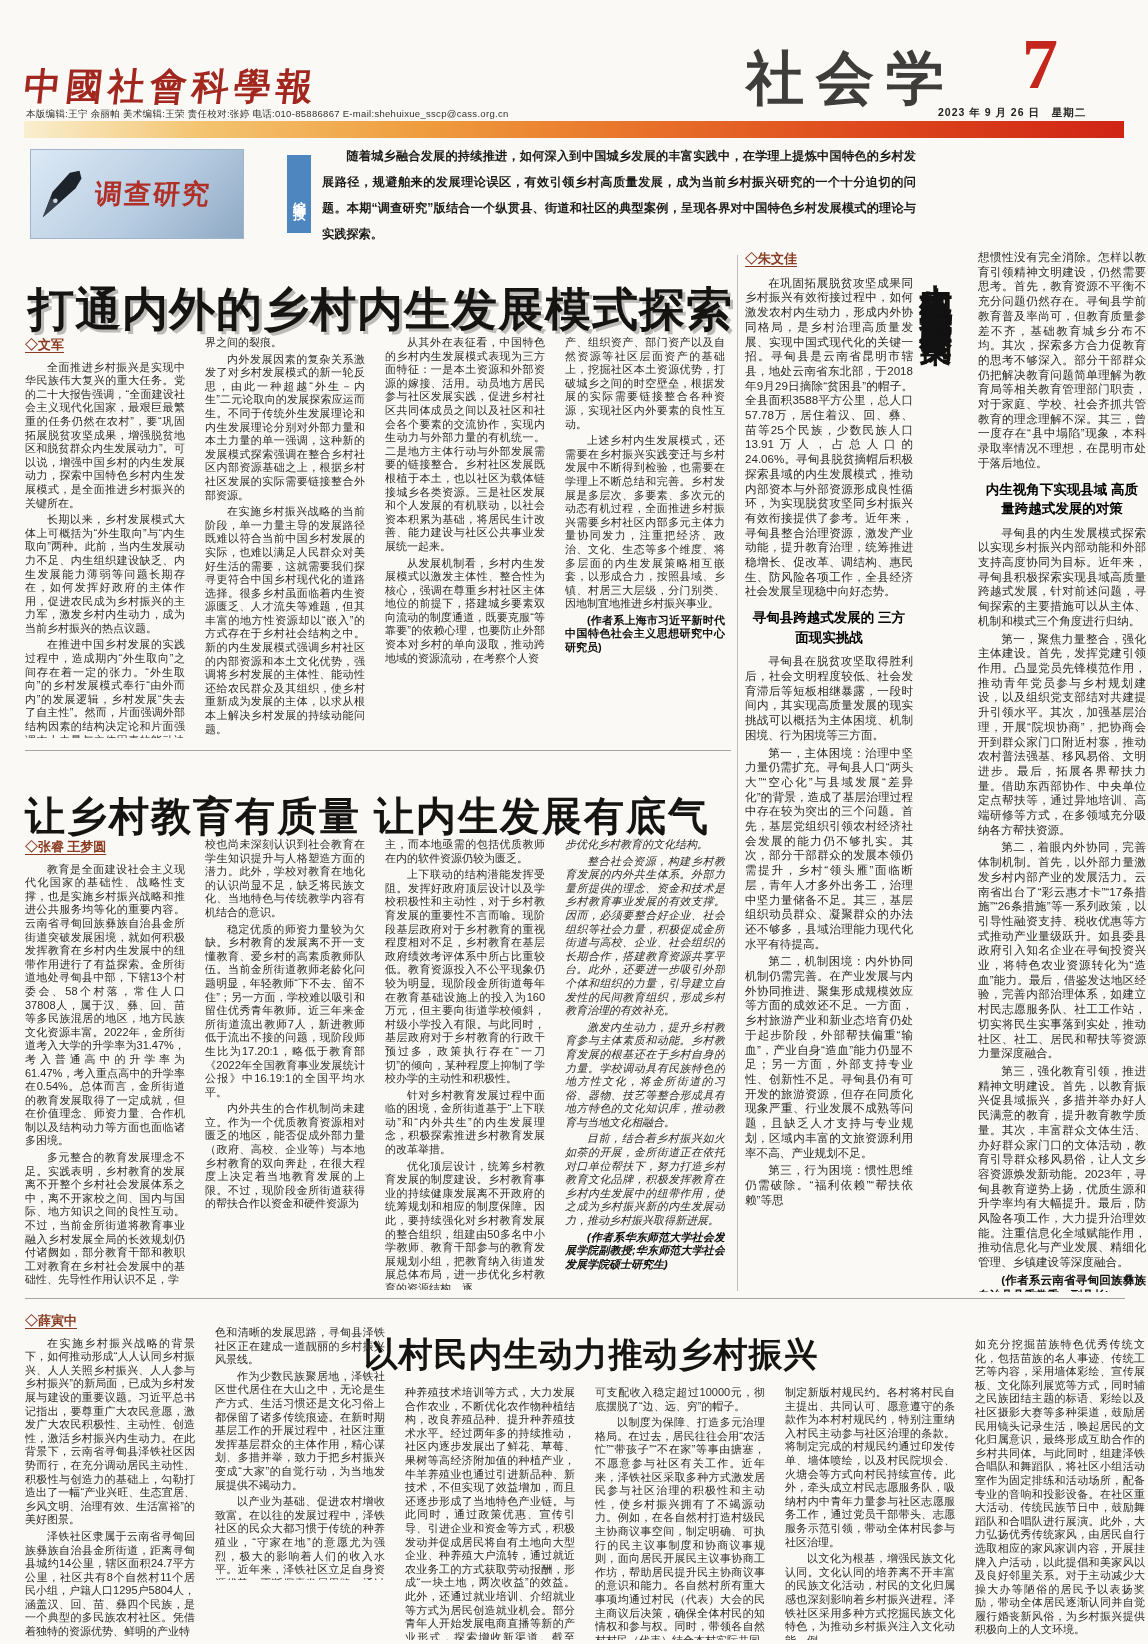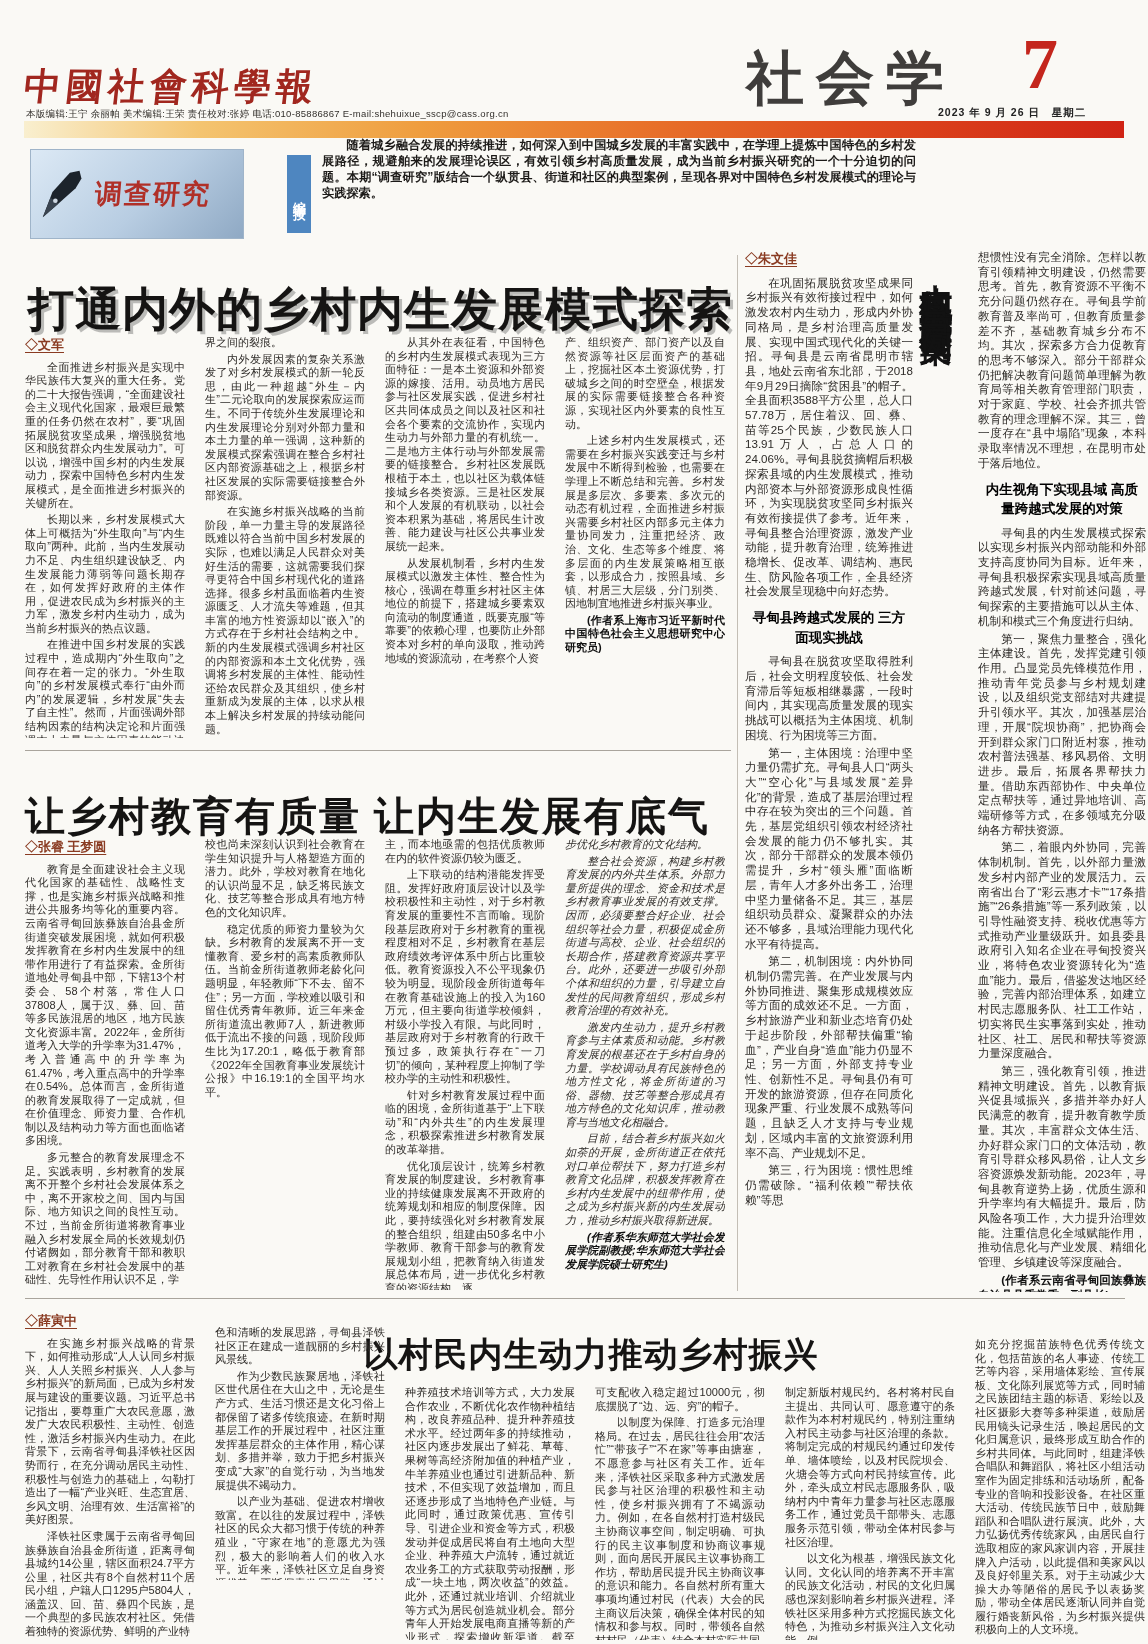--- a/index.html
+++ b/index.html
@@ -22,21 +22,21 @@
   
   .survey-badge{left:30px;top:149px;width:212px;height:88px;
                 background:linear-gradient(135deg,#dce9f5 0%,#b8cde2 55%,#8fa9c4 100%);
                 border:1px solid #9fb4c9;display:flex;align-items:center;}
   .survey-badge svg{width:58px;height:66px;margin-left:6px;}
   .survey-badge .badge-text{font-family:"Liberation Serif",serif;font-weight:900;
                 font-size:27px;color:#b03028;letter-spacing:2px;transform:skewX(-5deg);}
   .note-label{left:287px;top:155px;width:24px;height:78px;background:#4e86c0;color:#fff;
               writing-mode:vertical-rl;text-orientation:upright;font-size:13px;font-weight:700;
               display:flex;align-items:center;justify-content:center;letter-spacing:3px;}
-  .note-text{left:322px;top:137px;width:594px;font-size:12.2px;line-height:16px;
+  .note-text{left:322px;top:143px;width:594px;font-size:12.2px;line-height:26px;
              color:#1c1a18;font-weight:600;text-align:justify;text-indent:2em;}
 
   
   .headline{font-weight:900;color:#151413;font-family:"Liberation Sans",sans-serif;}
   .hl-1{left:28px;top:248px;width:706px;font-size:46px;letter-spacing:1px;
         text-shadow:3px 3px 0 rgba(110,110,110,.45);white-space:nowrap;}
   .hl-3{left:25px;top:756px;width:710px;font-size:40px;text-align:left;letter-spacing:2px;}
   .hl-4{left:356px;top:1304px;width:470px;font-size:34px;text-align:center;letter-spacing:1px;white-space:nowrap;}
   .vertical-hl{left:912px;top:258px;width:48px;height:575px;writing-mode:vertical-rl;
                font-size:33px;font-weight:900;color:#121212;letter-spacing:3px;line-height:48px;}
@@ -133,22 +133,23 @@
   <div class="abs rule-h" style="left:25px;top:1298px;width:1100px;"></div>
 
   <h2 class="abs headline hl-3">让乡村教育有质量  让内生发展有底气</h2>
 
   <div class="tcol" style="left:25px;top:838px;width:160px;height:452px;">
     <span class="byline">◇张睿  王梦圆</span>
     <p>教育是全面建设社会主义现代化国家的基础性、战略性支撑，也是实施乡村振兴战略和推进公共服务均等化的重要内容。云南省寻甸回族彝族自治县金所街道突破发展困境，就如何积极发挥教育在乡村内生发展中的纽带作用进行了有益探索。金所街道地处寻甸县中部，下辖13个村委会、58个村落，常住人口37808人，属于汉、彝、回、苗等多民族混居的地区，地方民族文化资源丰富。2022年，金所街道考入大学的升学率为31.47%，考入普通高中的升学率为61.47%，考入重点高中的升学率在0.54%。总体而言，金所街道的教育发展取得了一定成就，但在价值理念、师资力量、合作机制以及结构动力等方面也面临诸多困境。</p>
     <p>多元整合的教育发展理念不足。实践表明，乡村教育的发展离不开整个乡村社会发展体系之中，离不开家校之间、国内与国际、地方知识之间的良性互动。不过，当前金所街道将教育事业融入乡村发展全局的长效规划仍付诸阙如，部分教育干部和教职工对教育在乡村社会发展中的基础性、先导性作用认识不足，学</p>
   </div>
   <div class="tcol" style="left:205px;top:838px;width:160px;height:452px;">
-    <p class="cont">校也尚未深刻认识到社会教育在学生知识提升与人格塑造方面的潜力。此外，学校对教育在地化的认识尚显不足，缺乏将民族文化、技艺等整合形成具有地方特色的文化知识库。</p>
+    <p class="cont">校也尚未深刻认识到社会教育在学生知识提升与人格塑造方面的潜力。此外，学校对教育在地化的认识尚显不足，缺乏将民族文化、当地特色与传统教学内容有机结合的意识。</p>
     <p>稳定优质的师资力量较为欠缺。乡村教育的发展离不开一支懂教育、爱乡村的高素质教师队伍。当前金所街道教师老龄化问题明显，年轻教师“下不去、留不住”；另一方面，学校难以吸引和留住优秀青年教师。近三年来金所街道流出教师7人，新进教师低于流出不接的问题，现阶段师生比为17.20:1，略低于教育部《2022年全国教育事业发展统计公报》中16.19:1的全国平均水平。</p>
+    <p>内外共生的合作机制尚未建立。作为一个优质教育资源相对匮乏的地区，能否促成外部力量（政府、高校、企业等）与本地乡村教育的双向奔赴，在很大程度上决定着当地教育发展的上限。不过，现阶段金所街道获得的帮扶合作以资金和硬件资源为</p>
   </div>
   <div class="tcol" style="left:385px;top:838px;width:160px;height:452px;">
     <p class="cont">主，而本地亟需的包括优质教师在内的软件资源仍较为匮乏。</p>
     <p>上下联动的结构潜能发挥受阻。发挥好政府顶层设计以及学校积极性和主动性，对于乡村教育发展的重要性不言而喻。现阶段基层政府对于乡村教育的重视程度相对不足，乡村教育在基层政府绩效考评体系中所占比重较低。教育资源投入不公平现象仍较为明显。现阶段金所街道每年在教育基础设施上的投入为160万元，但主要向街道学校倾斜，村级小学投入有限。与此同时，基层政府对于乡村教育的行政干预过多，政策执行存在“一刀切”的倾向，某种程度上抑制了学校办学的主动性和积极性。</p>
     <p>针对乡村教育发展过程中面临的困境，金所街道基于“上下联动”和“内外共生”的内生发展理念，积极探索推进乡村教育发展的改革举措。</p>
     <p>优化顶层设计，统筹乡村教育发展的制度建设。乡村教育事业的持续健康发展离不开政府的统筹规划和相应的制度保障。因此，要持续强化对乡村教育发展的整合组织，组建由50多名中小学教师、教育干部参与的教育发展规划小组，把教育纳入街道发展总体布局，进一步优化乡村教育的资源结构，逐</p>
   </div>
   <div class="tcol" style="left:565px;top:838px;width:160px;height:452px;font-style:italic;">
     <p class="cont">步优化乡村教育的文化结构。</p>
     <p>整合社会资源，构建乡村教育发展的内外共生体系。外部力量所提供的理念、资金和技术是乡村教育事业发展的有效支撑。因而，必须要整合好企业、社会组织等社会力量，积极促成金所街道与高校、企业、社会组织的长期合作，搭建教育资源共享平台。此外，还要进一步吸引外部个体和组织的力量，引导建立自发性的民间教育组织，形成乡村教育治理的有效补充。</p>

